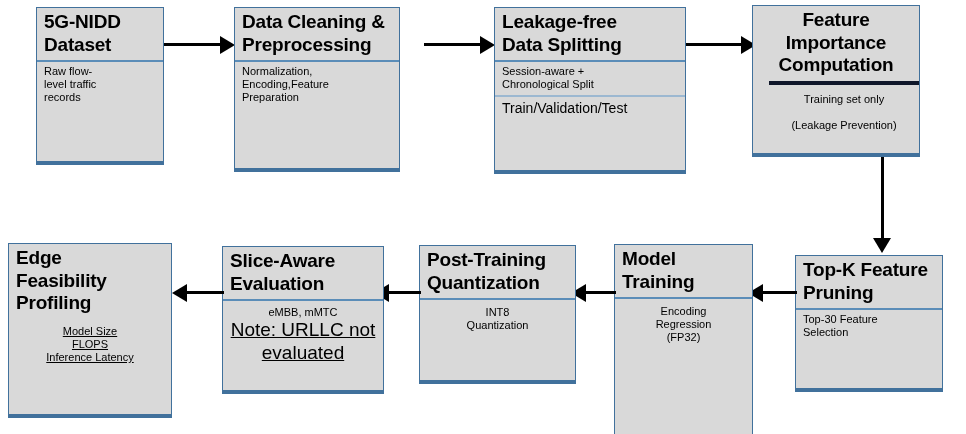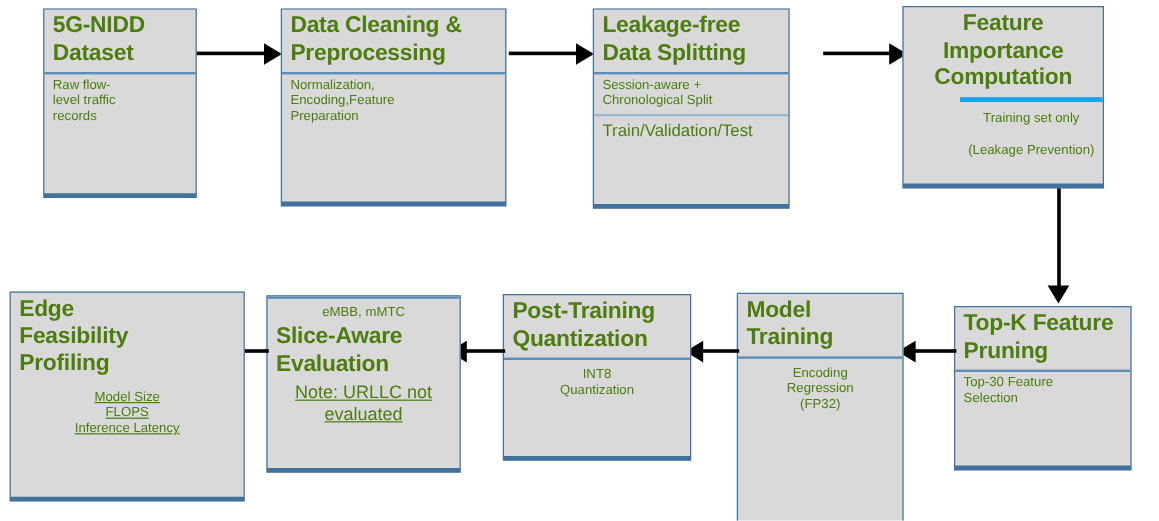--- a/index.html
+++ b/index.html
@@ -21,34 +21,34 @@
     background: #d9d9d9;
     border: 1px solid #41719c;
     border-bottom: 4px solid #41719c;
     display: flex;
     flex-direction: column;
     overflow: hidden;
   }
   .seg {
     box-sizing: border-box;
     padding: 3px 7px 4px 7px;
-    color: #4d7c0f;
+    color: #000000;
     line-height: 1.19;
   }
   .seg.title {
     font-weight: bold;
     font-size: 19px;
     letter-spacing: -0.2px;
   }
   .seg.body {
     font-size: 11px;
     border-top: 2px solid #5b8db8;
   }
   .seg.body.thick {
-    border-top: 4px solid #0ea5e9;
+    border-top: 4px solid #0f172a;
     margin-left: 16px;
   }
   .seg.body.sub {
     border-top: 2px solid #9cb8d1;
     font-size: 14px;
   }
   .seg.body.nodiv {
     border-top: none;
     text-decoration: underline;
   }
@@ -99,43 +99,43 @@
     <div class="seg title lft" style="white-space:pre-line;">5G-NIDD
 Dataset</div>
     <div class="seg body lft fill" style="white-space:pre-line;">Raw flow-
 level traffic
 records</div>
   </div>
 
   <div class="hline" style="left:164px; top:43px; width:58px;"></div>
   <div class="arrow-r" style="left:220px; top:36px;"></div>
 
-  <div class="node" style="left:234px; top:7px; width:188px; height:165px;">
+  <div class="node" style="left:234px; top:7px; width:166px; height:165px;">
     <div class="seg title lft" style="white-space:pre-line;">Data Cleaning &amp;
 Preprocessing</div>
     <div class="seg body lft fill" style="white-space:pre-line;">Normalization,
 Encoding,Feature
 Preparation</div>
   </div>
 
   <div class="hline" style="left:424px; top:43px; width:58px;"></div>
   <div class="arrow-r" style="left:480px; top:36px;"></div>
 
-  <div class="node" style="left:494px; top:7px; width:164px; height:167px;">
+  <div class="node" style="left:494px; top:7px; width:192px; height:167px;">
     <div class="seg title lft" style="white-space:pre-line;">Leakage-free
 Data Splitting</div>
     <div class="seg body lft" style="white-space:pre-line;">Session-aware +
 Chronological Split</div>
     <div class="seg body sub lft fill" style="white-space:pre-line;">Train/Validation/Test</div>
   </div>
 
   <div class="hline" style="left:686px; top:43px; width:58px;"></div>
   <div class="arrow-r" style="left:741px; top:36px;"></div>
 
-  <div class="node" style="left:752px; top:5px; width:168px; height:152px;align-items:flex-end;">
+  <div class="node" style="left:752px; top:5px; width:168px; height:152px;">
     <div class="seg title ctr" style="white-space:pre-line;">Feature Importance
 Computation</div>
     <div class="seg body thick ctr fill" style="white-space:pre-line; padding-top:8px;">Training set only
 
 (Leakage Prevention)</div>
   </div>
 
   <div class="vline" style="left:881px; top:157px; width:3px; height:84px;"></div>
   <div class="arrow-d" style="left:873px; top:238px;"></div>
 
@@ -164,31 +164,31 @@
     <div class="seg title lft" style="white-space:pre-line;">Post-Training
 Quantization</div>
     <div class="seg body ctr fill" style="white-space:pre-line; padding-top:6px;">INT8
 Quantization</div>
   </div>
 
   <div class="hline" style="left:388px; top:291px; width:33px;"></div>
   <div class="arrow-l" style="left:374px; top:284px;"></div>
 
   <div class="node" style="left:222px; top:246px; width:162px; height:148px;">
-    <div class="seg body ctr" style="white-space:pre-line; padding-top:5px; padding-bottom:0;">eMBB, mMTC</div>
     <div class="seg title lft" style="white-space:pre-line;">Slice-Aware
 Evaluation</div>
-    <div class="seg body nodiv ctr fill nopad-side" style="white-space:pre-line; font-size:15px; padding-top:0;">Note: URLLC not
+    <div class="seg body ctr" style="white-space:pre-line; padding-top:5px; padding-bottom:0;">eMBB, mMTC</div>
+    <div class="seg body nodiv ctr fill nopad-side" style="white-space:pre-line; font-size:19px; padding-top:0;">Note: URLLC not
 evaluated</div>
   </div>
 
   <div class="hline" style="left:186px; top:291px; width:38px;"></div>
   <div class="arrow-l" style="left:172px; top:284px;"></div>
 
-  <div class="node" style="left:8px; top:243px; width:196px; height:175px;">
+  <div class="node" style="left:8px; top:243px; width:164px; height:175px;">
     <div class="seg title lft" style="white-space:pre-line;">Edge
 Feasibility
 Profiling</div>
     <div class="seg body nodiv ctr fill" style="white-space:pre-line; padding-top:6px;">Model Size
 FLOPS
 Inference Latency</div>
   </div>
 
 </div>
 

